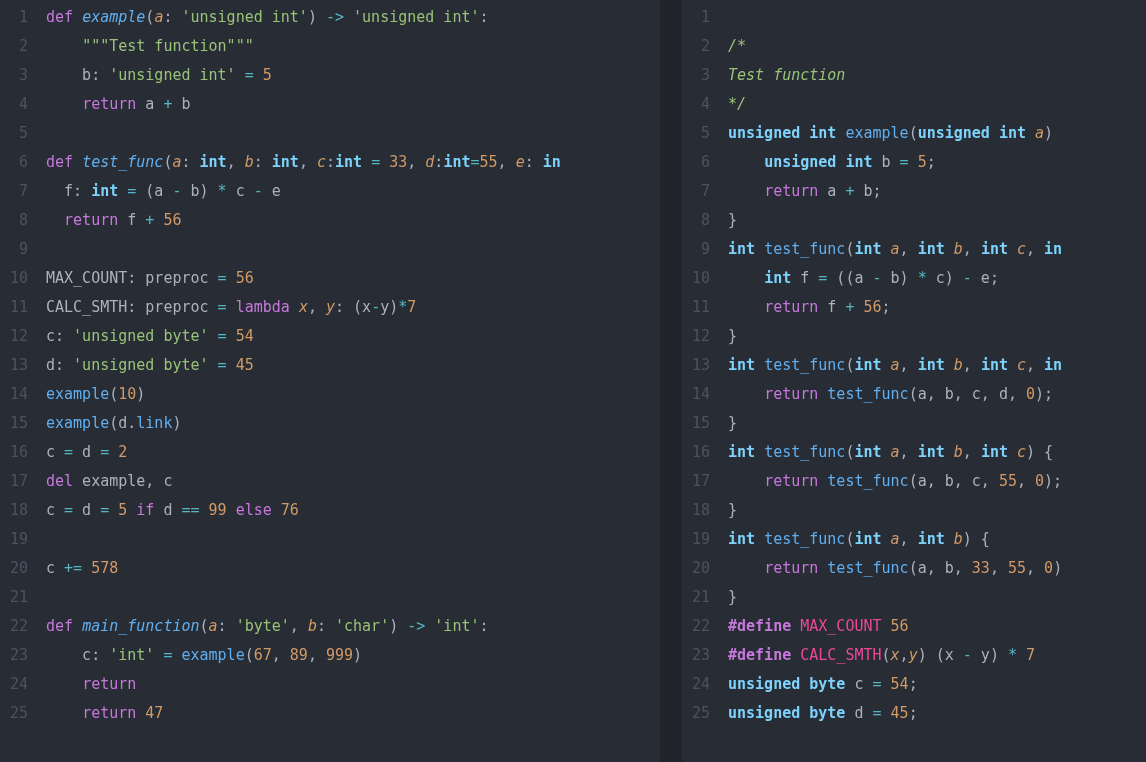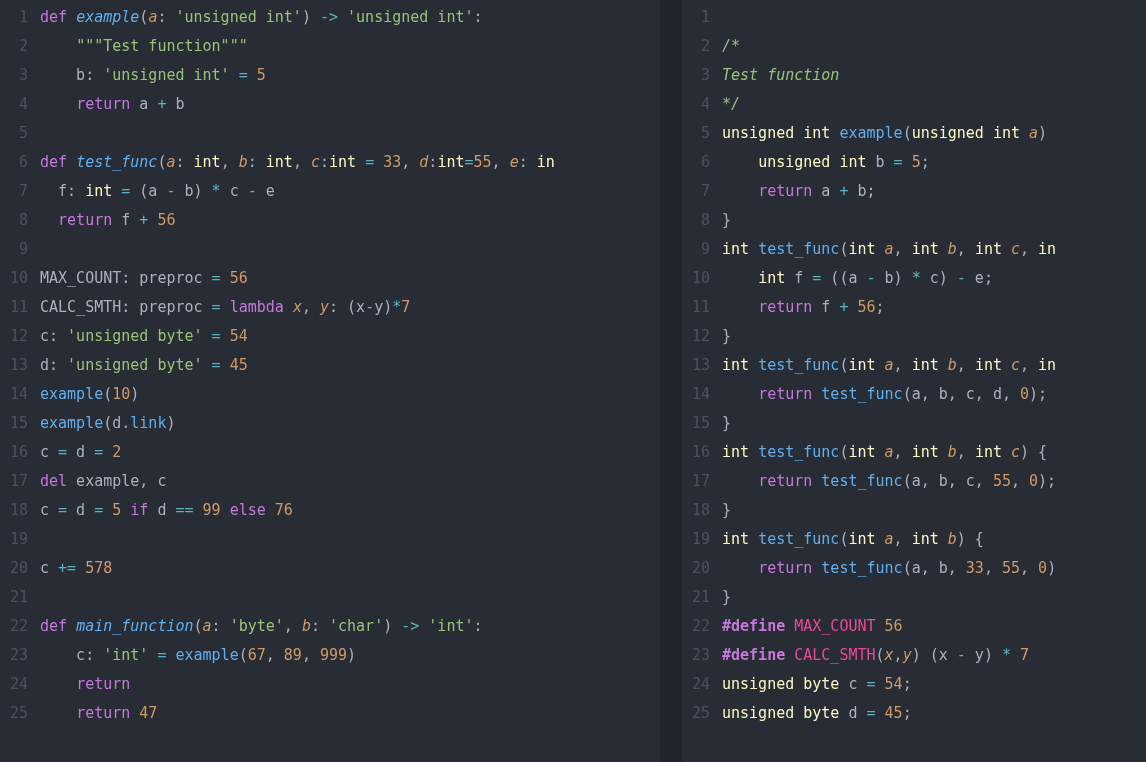--- a/index.html
+++ b/index.html
@@ -41,28 +41,28 @@
     height: 29px;
     padding-right: 6px;
   }
   .code {
     position: absolute;
     left: 40px;
     top: 3px;
     white-space: pre;
     font-family: inherit;
   }
-  .line { height: 29px; }
+  .line { height: 29px; margin-left: 6px; }
   
   .kw   { color: #c678dd; }          
   .fn   { color: #61afef; font-style: italic; } 
   .fn2  { color: #61afef; }          
   .str  { color: #98c379; }          
   .num  { color: #d19a66; }          
-  .typ  { color: #fef9c3; }          
+  .typ  { color: #7dd3fc; font-weight: bold; }          
   .var  { color: #abb2bf; }          
   .par  { color: #d19a66; font-style: italic; } 
   .op   { color: #56b6c2; }
   .cmt2 { color: #98c379; font-style: italic; } 
   .pp   { color: #c678dd; font-weight: bold; }          
   .mac  { color: #ec4899; }          
   .call { color: #61afef; }          
 </style>
 </head>
 <body>

